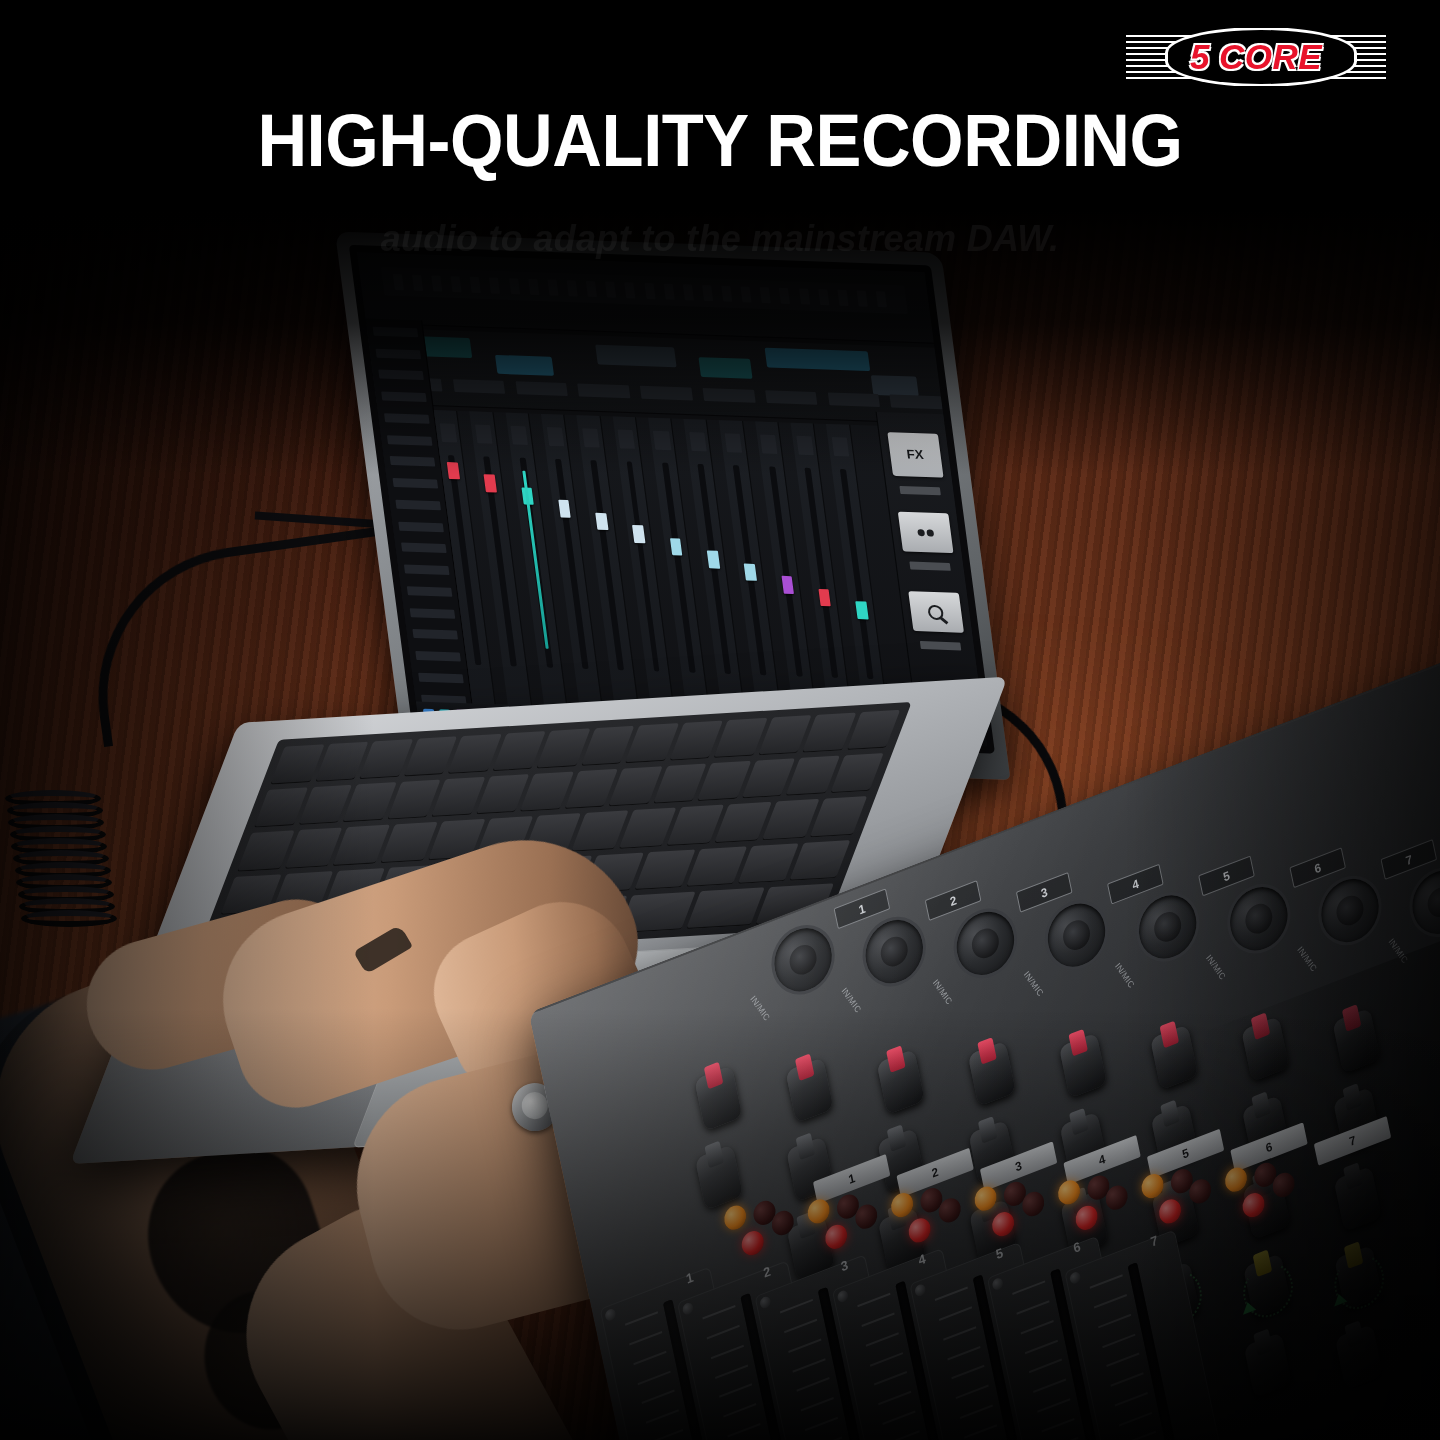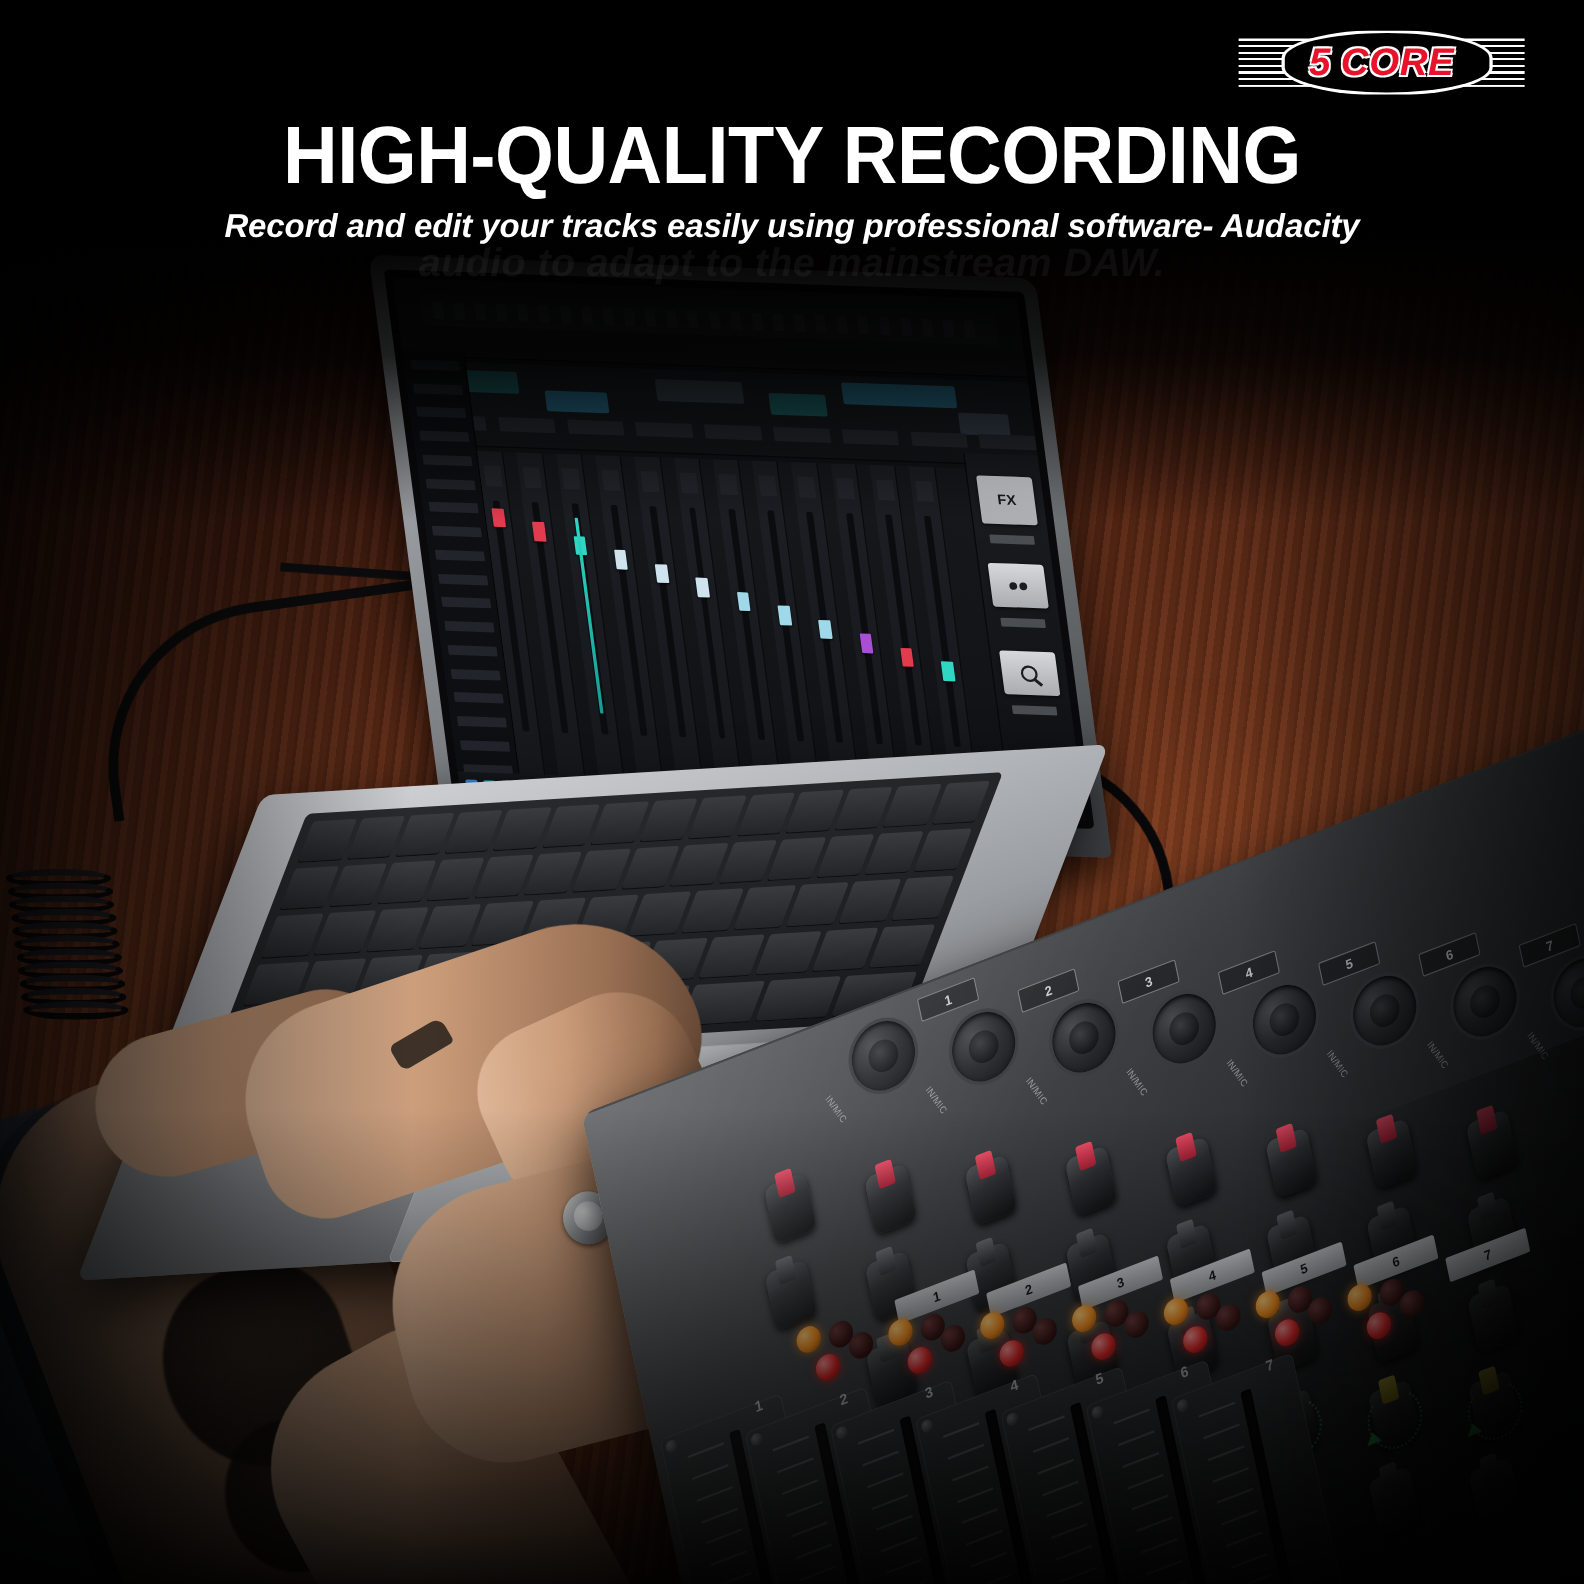--- a/index.html
+++ b/index.html
@@ -849,21 +849,20 @@
       </div>
 
     <div class="vig-l"></div>
     <div class="vig-r"></div>
     <div class="vig-bot"></div>
     <div class="vig-top"></div>
   </div>
 
   <div class="ghost">audio to adapt to the mainstream DAW.</div>
   <div class="headline">HIGH-QUALITY RECORDING</div>
-  <div class="subhead">Record and edit your tracks easily using professional software- Audacity</div>
 
   <div class="logo">
     <div class="logo-stripes"></div>
     <div class="logo-blob"></div>
     <div class="logo-text">
       <span>5</span>
       <span>CORE</span>
     </div>
   </div>
 </div>

